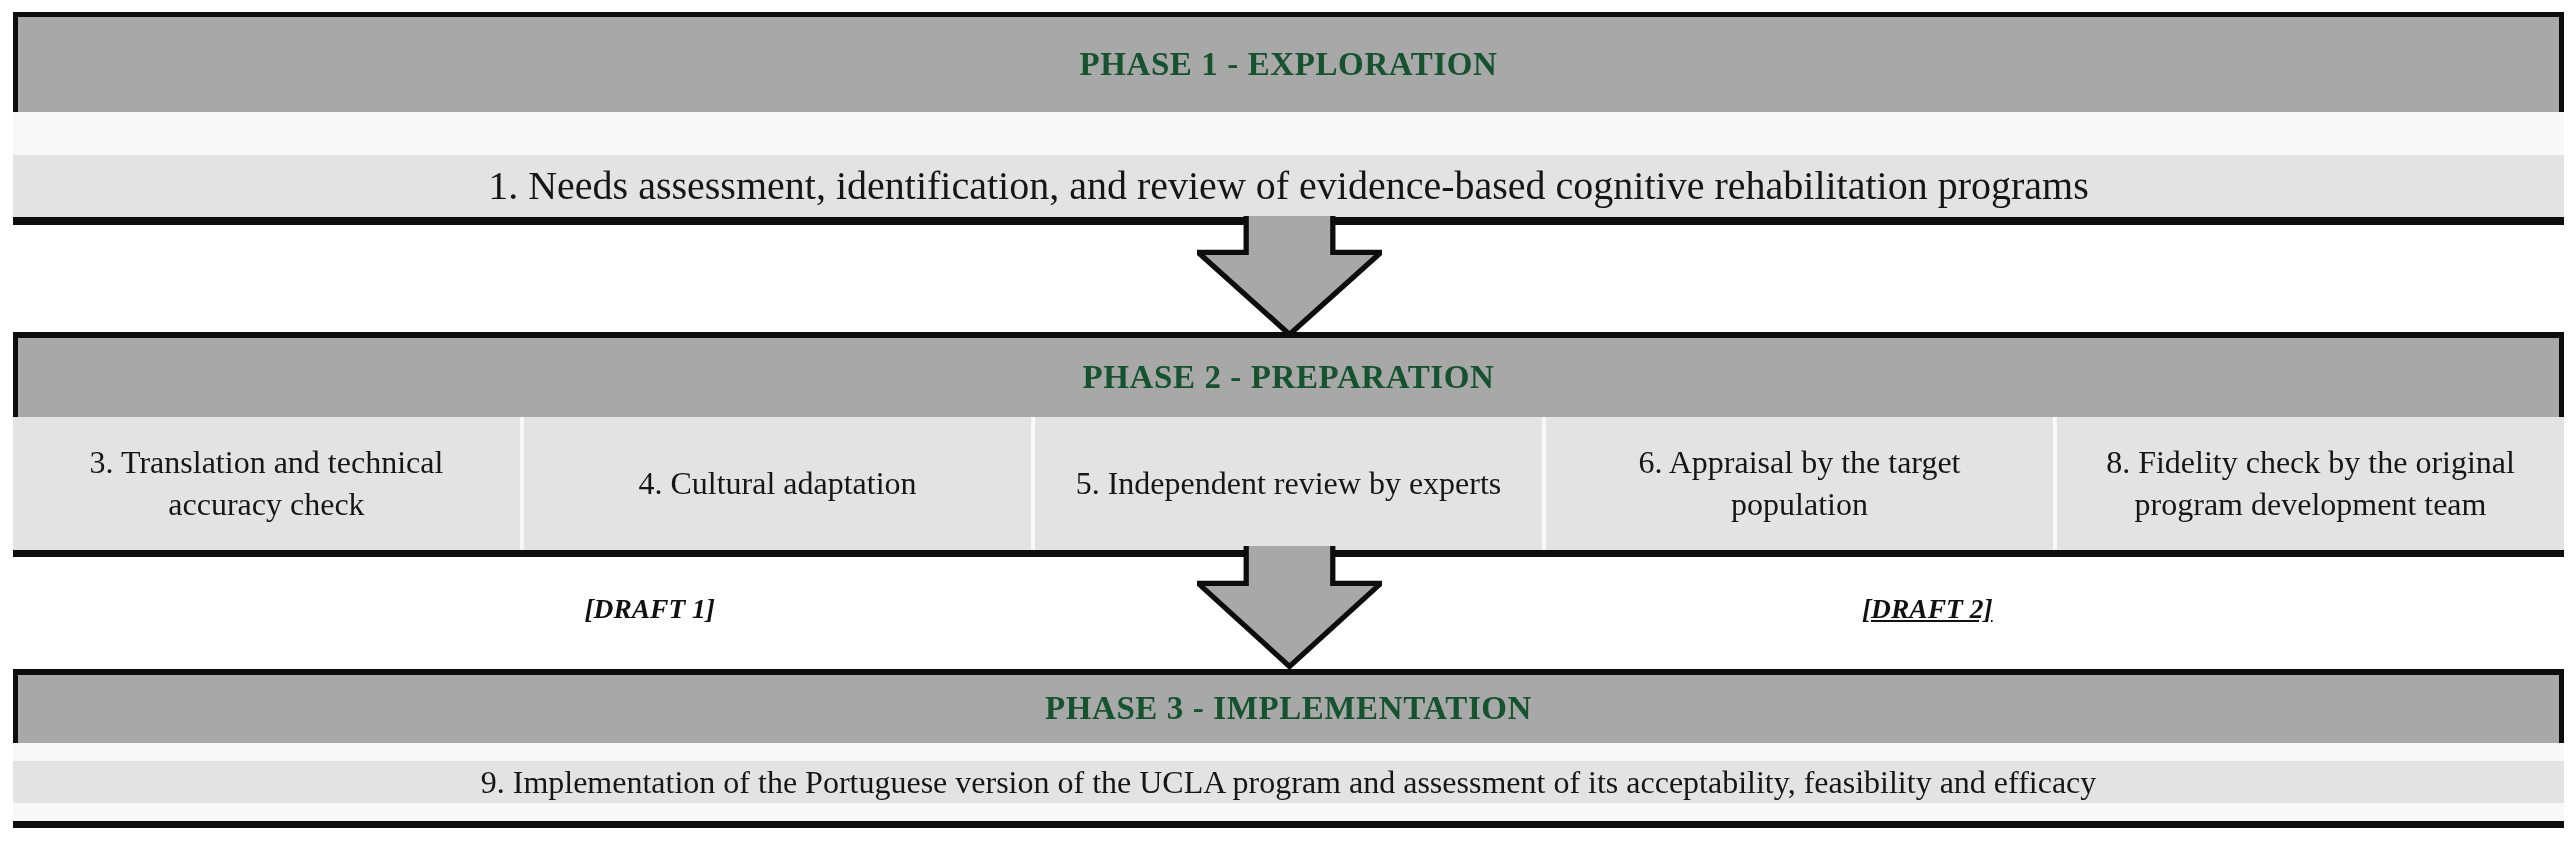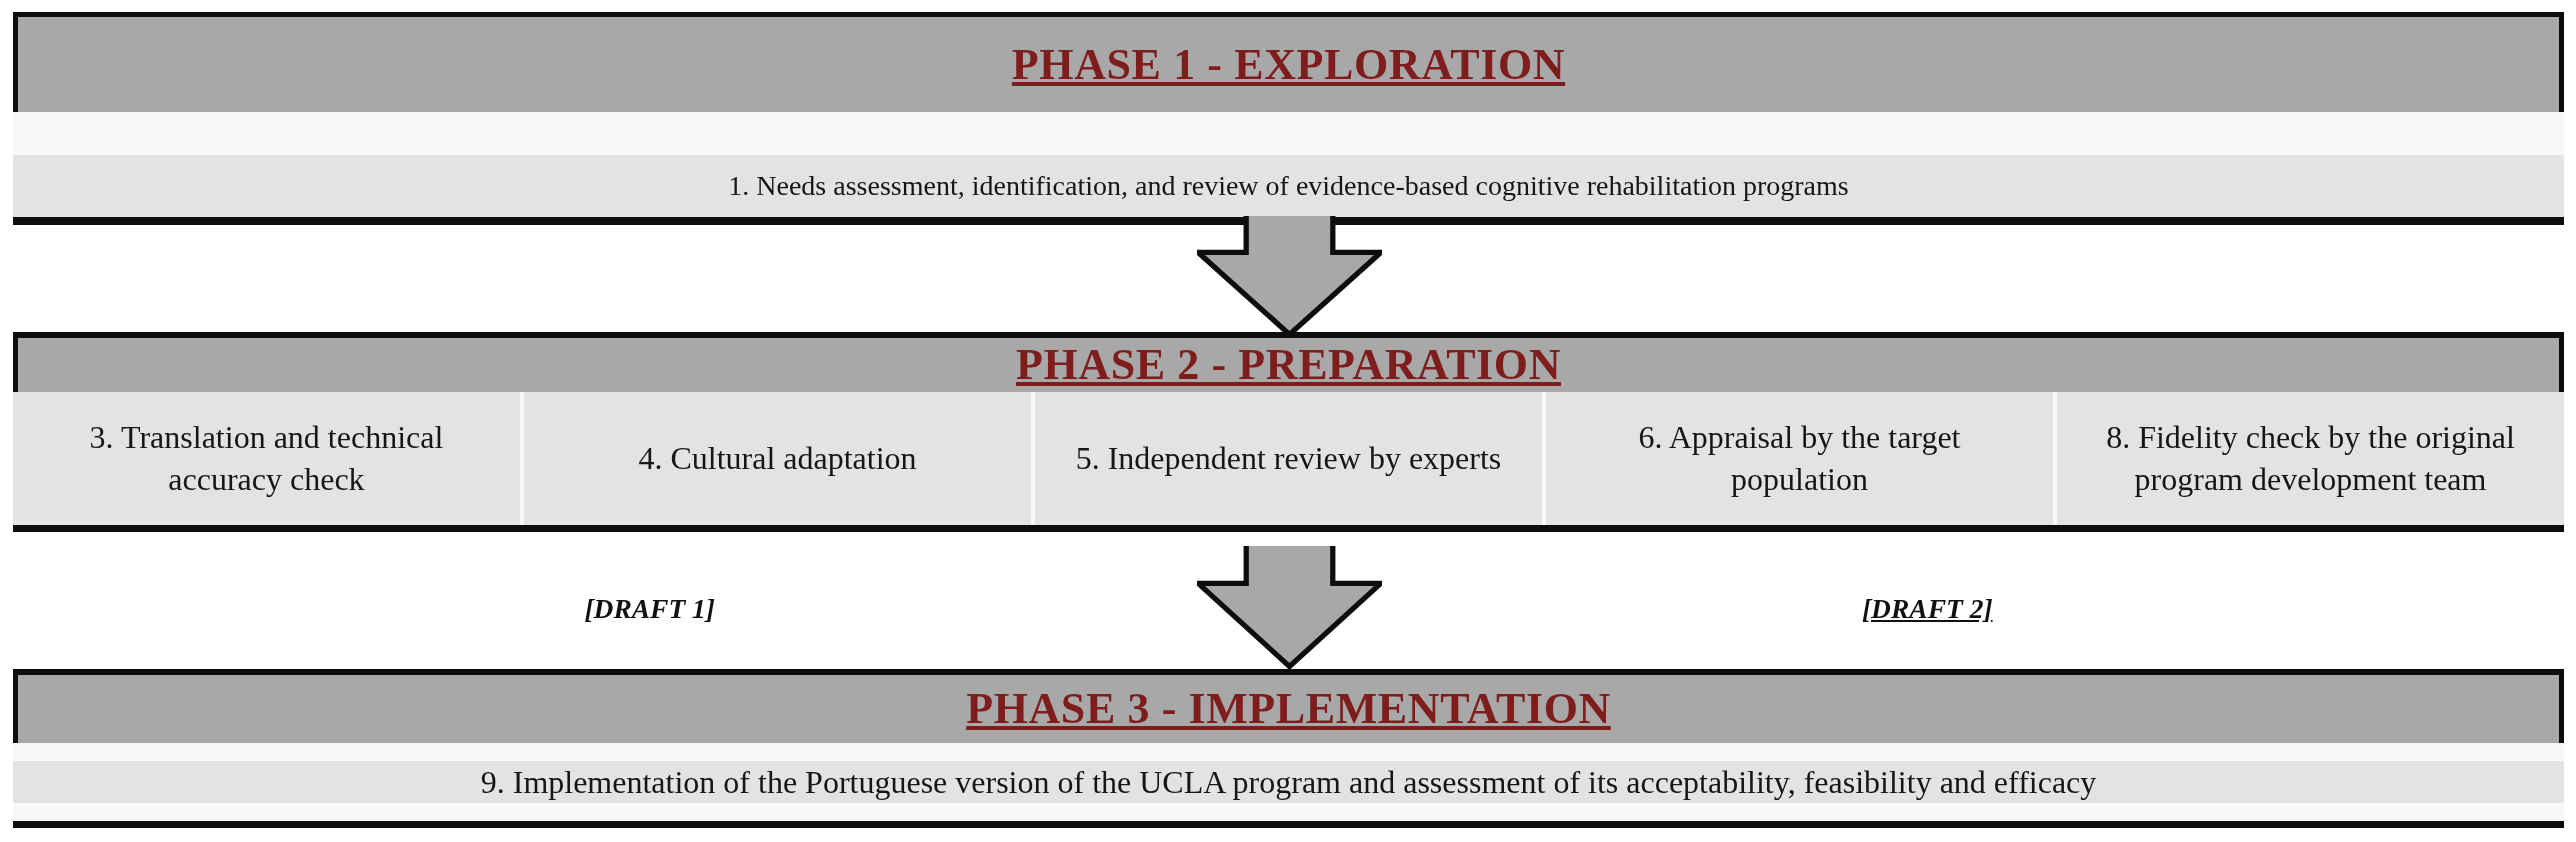--- a/index.html
+++ b/index.html
@@ -12,38 +12,37 @@
 
   .block { position: absolute; left: 13px; width: 2551px; }
   .block-top-border { width: 100%; background: #0d0d0d; }
   .block-bottom-border { width: 100%; background: #0d0d0d; }
   .block-header {
     background: #a8a8a8;
     border-left: 5.3px solid #0d0d0d;
     border-right: 5.3px solid #0d0d0d;
     box-sizing: border-box;
     display: flex; align-items: center; justify-content: center;
-    font-weight: bold; font-size: 44px; letter-spacing: 0.6px;
-    color: #7f1d1d;
-    text-decoration: underline;
+    font-weight: bold; font-size: 33px; letter-spacing: 0.6px;
+    color: #14532d;
   }
   .block-row {
     background: #f8f8f8;
     display: flex; gap: 4.1px;
   }
   .cell {
     flex: 1 1 0;
     background: #e3e3e3;
     display: flex; align-items: center; justify-content: center;
     text-align: center;
     line-height: 1.32;
     box-sizing: border-box;
   }
   .p1-row { height: 105px; }
-  .p1-row .cell { font-size: 28px; padding: 0 47px; margin-top: 43px; }
+  .p1-row .cell { font-size: 40px; padding: 0 47px; margin-top: 43px; }
   .p2-row { height: 133px; }
   .p2-row .cell { font-size: 32px; padding: 0 26px; }
   .p3-row { height: 78px; align-items: center; }
   .p3-row .cell { font-size: 32px; padding: 0 35px; }
 
   .arrow { position: absolute; left: 1197px; width: 185px; display: block; }
   #arrow-1 { top: 216px; height: 122px; }
   #arrow-2 { top: 546px; height: 124px; }
 
   .labels-row {
@@ -76,21 +75,21 @@
     </div>
     <div class="block-bottom-border" style="height:7.6px;"></div>
   </div>
 
   <svg id="arrow-1" class="arrow" viewBox="0 0 316 208">
     <polygon points="84,-12 84,62 2,62 158,202 314,62 232,62 232,-12" stroke="#0d0d0d" stroke-width="9" stroke-miterlimit="12" fill="#a8a8a8"></polygon>
   </svg>
 
   <div class="block" style="top:332px;">
     <div class="block-top-border" style="height:5.8px;"></div>
-    <div class="block-header" style="height:54px;justify-content:center;">
+    <div class="block-header" style="height:79px;justify-content:center;">
       <span>PHASE 2 - PREPARATION</span>
     </div>
     <div class="block-row p2-row">
       <div class="cell">
         <span>3. Translation and technical accuracy check</span>
       </div>
       <div class="cell">
         <span>4. Cultural adaptation</span>
       </div>
       <div class="cell">

